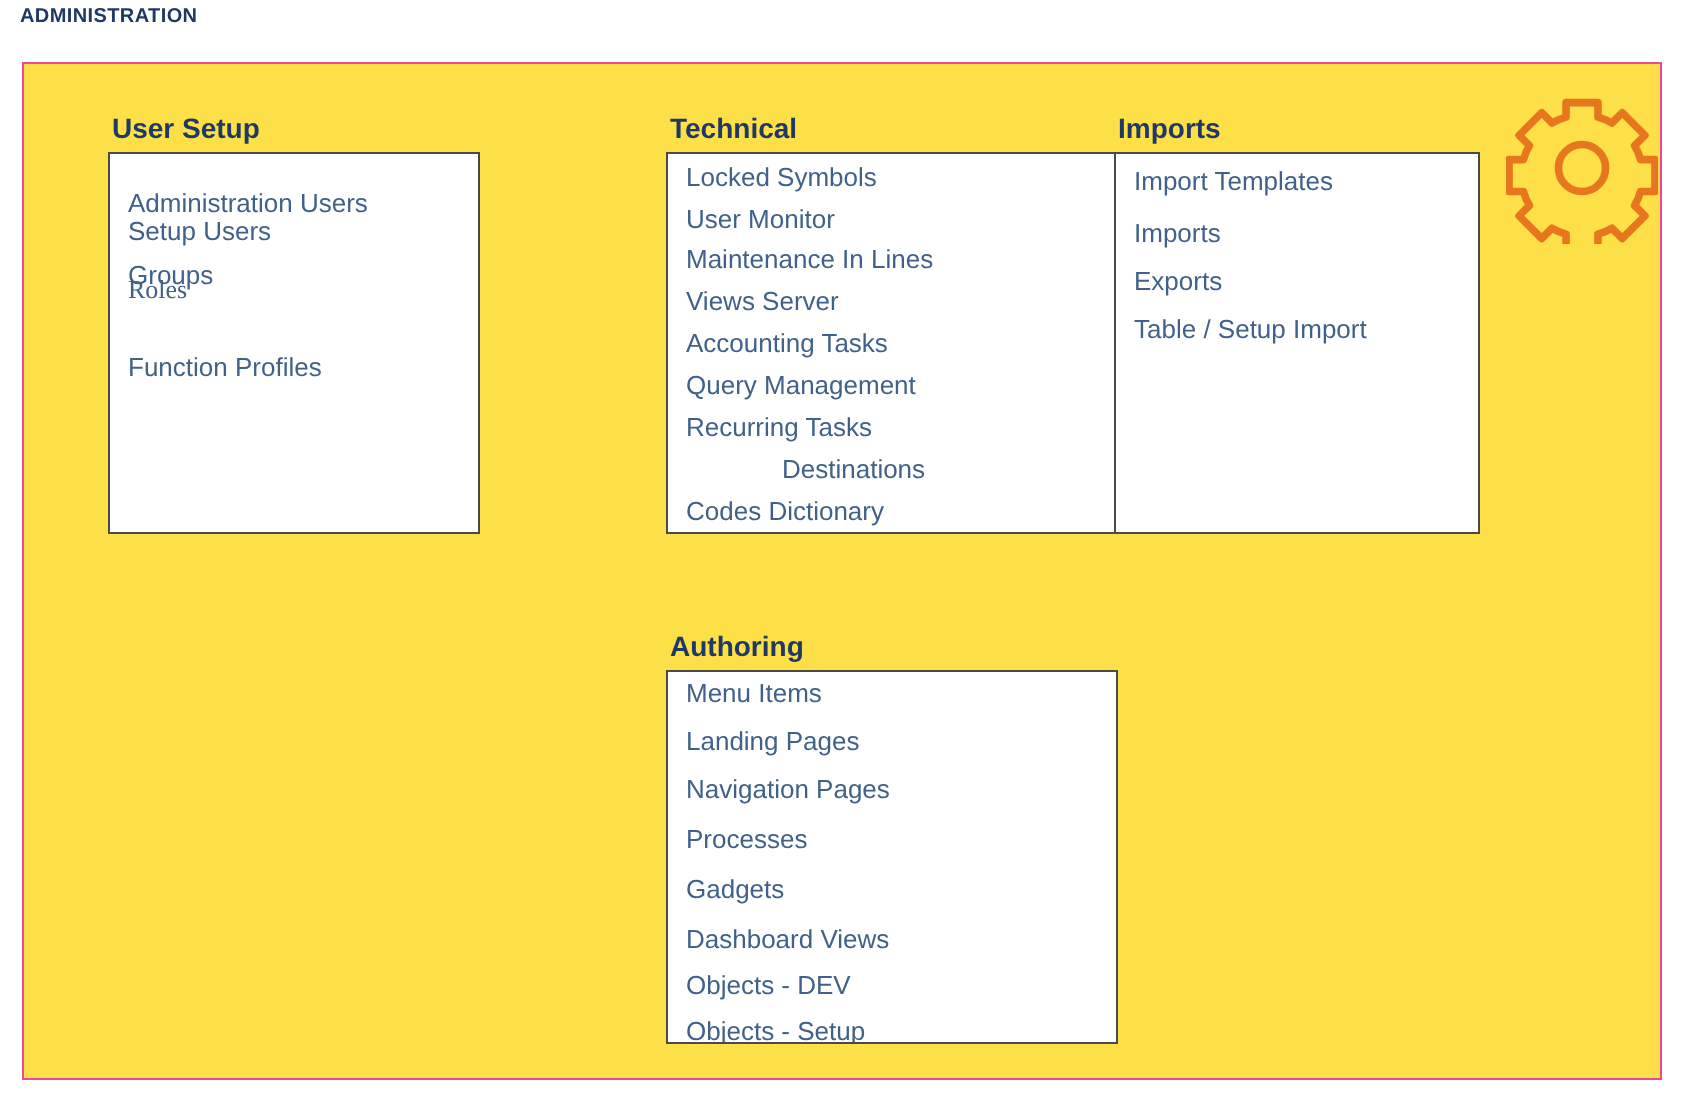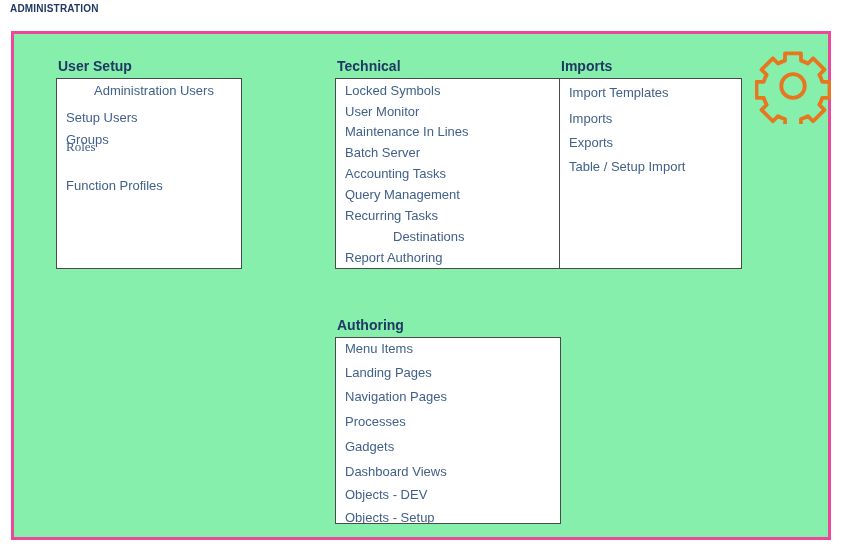--- a/index.html
+++ b/index.html
@@ -25,23 +25,23 @@
     color: #1f3864;
     letter-spacing: 0.2px;
   }
 
   #outer-frame {
     position: absolute;
     left: 11px;
     top: 31px;
     width: 820px;
     height: 509px;
-    border: 3px solid #ec4899;
+    border: 1px solid #ec4899;
     box-sizing: border-box;
-    background: #86efac;
+    background: #fde047;
   }
 
   .section {
     position: absolute;
   }
 
   .section-title {
     font-size: 14px;
     font-weight: bold;
     color: #1f3864;
@@ -92,40 +92,40 @@
 </head>
 <body>
 
 <div id="page-title">ADMINISTRATION</div>
 
 <div id="outer-frame">
 
   <div class="section col-1 row-1">
     <div class="section-title">User Setup</div>
     <div class="item-box box-w-1 box-h-1" id="box-0">
-        <div class="item" style="top: 4px; left: 9px; margin-left: 28px;">Administration Users</div>
+        <div class="item" style="top: 17px; left: 9px;">Administration Users</div>
         <div class="item" style="top: 31px; left: 9px;">Setup Users</div>
         <div class="item" style="top: 53px; left: 9px;">Groups</div>
         <div class="item" style="top: 60px; left: 9px; font-family: Liberation Serif, serif;">Roles</div>
         <div class="item" style="top: 99px; left: 9px;">Function Profiles</div>
       </div>
   </div>
 
   <div class="section col-2 row-1">
     <div class="section-title">Technical</div>
     <div class="item-box box-w-2 box-h-1" id="box-1">
         <div class="item" style="top: 4px; left: 9px;">Locked Symbols</div>
         <div class="item" style="top: 25px; left: 9px;">User Monitor</div>
         <div class="item" style="top: 45px; left: 9px;">Maintenance In Lines</div>
-        <div class="item" style="top: 66px; left: 9px;">Batch Server</div>
+        <div class="item" style="top: 66px; left: 9px;">Views Server</div>
         <div class="item" style="top: 87px; left: 9px;">Accounting Tasks</div>
         <div class="item" style="top: 108px; left: 9px;">Query Management</div>
         <div class="item" style="top: 129px; left: 9px;">Recurring Tasks</div>
         <div class="item" style="top: 150px; left: 9px; margin-left: 48px;">Destinations</div>
-        <div class="item" style="top: 171px; left: 9px;">Report Authoring</div>
+        <div class="item" style="top: 171px; left: 9px;">Codes Dictionary</div>
       </div>
   </div>
 
   <div class="section col-3 row-1">
     <div class="section-title">Imports</div>
     <div class="item-box box-w-3 box-h-1" id="box-2">
         <div class="item" style="top: 6px; left: 9px;">Import Templates</div>
         <div class="item" style="top: 32px; left: 9px;">Imports</div>
         <div class="item" style="top: 56px; left: 9px;">Exports</div>
         <div class="item" style="top: 80px; left: 9px;">Table / Setup Import</div>

